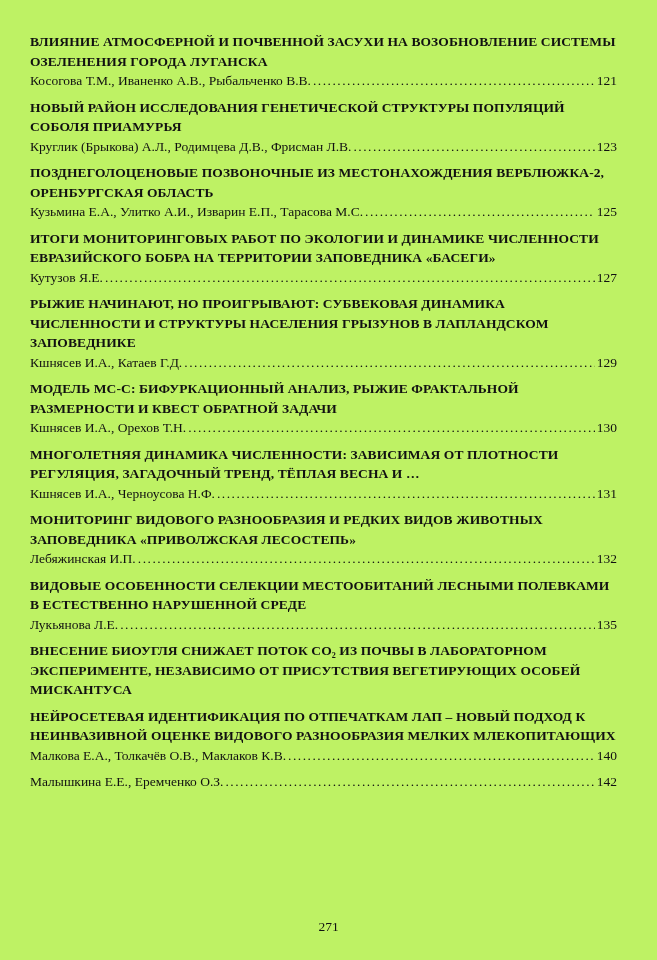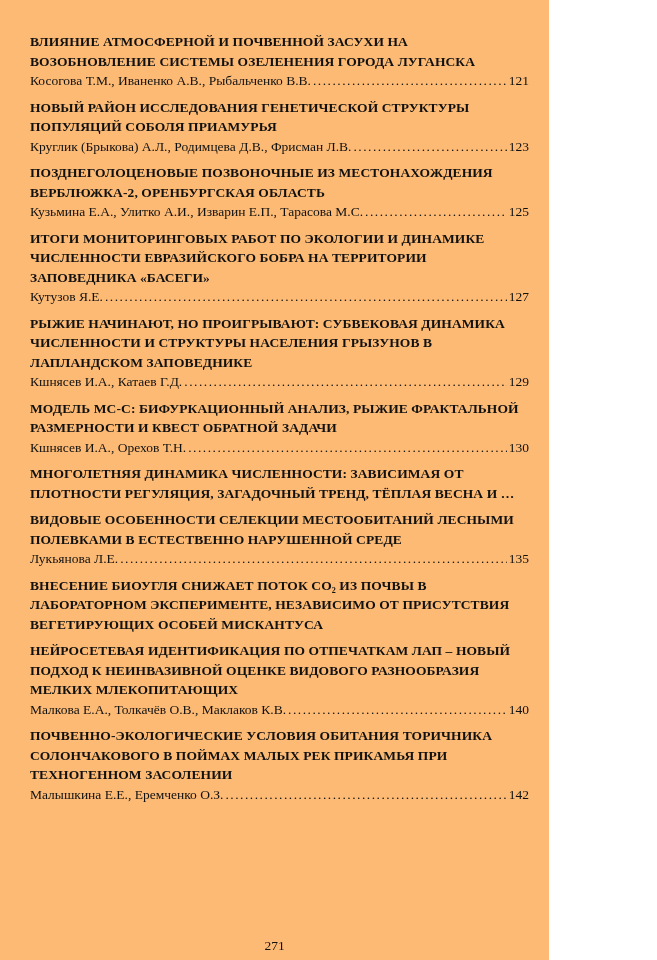--- a/index.html
+++ b/index.html
@@ -2,27 +2,27 @@
 <html><head>
 <meta charset="utf-8">
 <style>
   html, body {
     margin: 0;
     padding: 0;
     background: #ffffff;
   }
   .page {
     position: relative;
-    width: 549px;
+    width: 657px;
     height: 960px;
-    background: #fdba74;
+    background: #bef264;
     color: #111111;
     font-family: "Liberation Serif", "DejaVu Serif", serif;
     box-sizing: border-box;
-    padding: 32px 20px 0 30px;
+    padding: 32px 40px 0 30px;
     overflow: hidden;
   }
   .toc {
     width: 100%;
   }
   .entry {
     margin-bottom: 7px;
   }
   .entry-title {
     font-weight: bold;
@@ -49,21 +49,21 @@
   }
   .dots::after {
     content: "....................................................................................................................................................................................";
     letter-spacing: 1.5px;
   }
   .pagenum {
     white-space: nowrap;
   }
   .footer {
     position: absolute;
-    bottom: 6px;
+    bottom: 25px;
     left: 0;
     width: 100%;
     text-align: center;
     font-size: 13.5px;
     font-family: Liberation Serif, serif;
   }
 </style>
 </head>
 <body>
 
@@ -118,22 +118,35 @@
     <div class="entry-title">МОДЕЛЬ МС-С: БИФУРКАЦИОННЫЙ АНАЛИЗ, РЫЖИЕ ФРАКТАЛЬНОЙ РАЗМЕРНОСТИ И КВЕСТ ОБРАТНОЙ ЗАДАЧИ</div>
     <div class="authors-line">
       <span class="authors">Кшнясев И.А., Орехов Т.Н.</span>
       <span class="dots"></span>
       <span class="pagenum">130</span>
     </div>
   </div>
 
   <div class="entry">
     <div class="entry-title">МНОГОЛЕТНЯЯ ДИНАМИКА ЧИСЛЕННОСТИ: ЗАВИСИМАЯ ОТ ПЛОТНОСТИ РЕГУЛЯЦИЯ, ЗАГАДОЧНЫЙ ТРЕНД, ТЁПЛАЯ ВЕСНА И …</div>
+    <div class="authors-line">
+      <span class="authors">Кшнясев И.А., Черноусова Н.Ф.</span>
+      <span class="dots"></span>
+      <span class="pagenum">131</span>
+    </div>
   </div>
 
+  <div class="entry">
+    <div class="entry-title">МОНИТОРИНГ ВИДОВОГО РАЗНООБРАЗИЯ И РЕДКИХ ВИДОВ ЖИВОТНЫХ ЗАПОВЕДНИКА «ПРИВОЛЖСКАЯ ЛЕСОСТЕПЬ»</div>
+    <div class="authors-line">
+      <span class="authors">Лебяжинская И.П.</span>
+      <span class="dots"></span>
+      <span class="pagenum">132</span>
+    </div>
+  </div>
 
   <div class="entry">
     <div class="entry-title">ВИДОВЫЕ ОСОБЕННОСТИ СЕЛЕКЦИИ МЕСТООБИТАНИЙ ЛЕСНЫМИ ПОЛЕВКАМИ В ЕСТЕСТВЕННО НАРУШЕННОЙ СРЕДЕ</div>
     <div class="authors-line">
       <span class="authors">Лукьянова Л.Е.</span>
       <span class="dots"></span>
       <span class="pagenum">135</span>
     </div>
   </div>
 
@@ -144,21 +157,20 @@
   <div class="entry">
     <div class="entry-title">НЕЙРОСЕТЕВАЯ ИДЕНТИФИКАЦИЯ ПО ОТПЕЧАТКАМ ЛАП – НОВЫЙ ПОДХОД К НЕИНВАЗИВНОЙ ОЦЕНКЕ ВИДОВОГО РАЗНООБРАЗИЯ МЕЛКИХ МЛЕКОПИТАЮЩИХ</div>
     <div class="authors-line">
       <span class="authors">Малкова Е.А., Толкачёв О.В., Маклаков К.В.</span>
       <span class="dots"></span>
       <span class="pagenum">140</span>
     </div>
   </div>
 
   <div class="entry">
-    <div class="entry-title">ПОЧВЕННО-ЭКОЛОГИЧЕСКИЕ УСЛОВИЯ ОБИТАНИЯ ТОРИЧНИКА СОЛОНЧАКОВОГО В ПОЙМАХ МАЛЫХ РЕК ПРИКАМЬЯ ПРИ ТЕХНОГЕННОМ ЗАСОЛЕНИИ</div>
     <div class="authors-line">
       <span class="authors">Малышкина Е.Е., Еремченко О.З.</span>
       <span class="dots"></span>
       <span class="pagenum">142</span>
     </div>
   </div>
 </div>
   <div class="footer">
     <span>271</span>
   </div>

